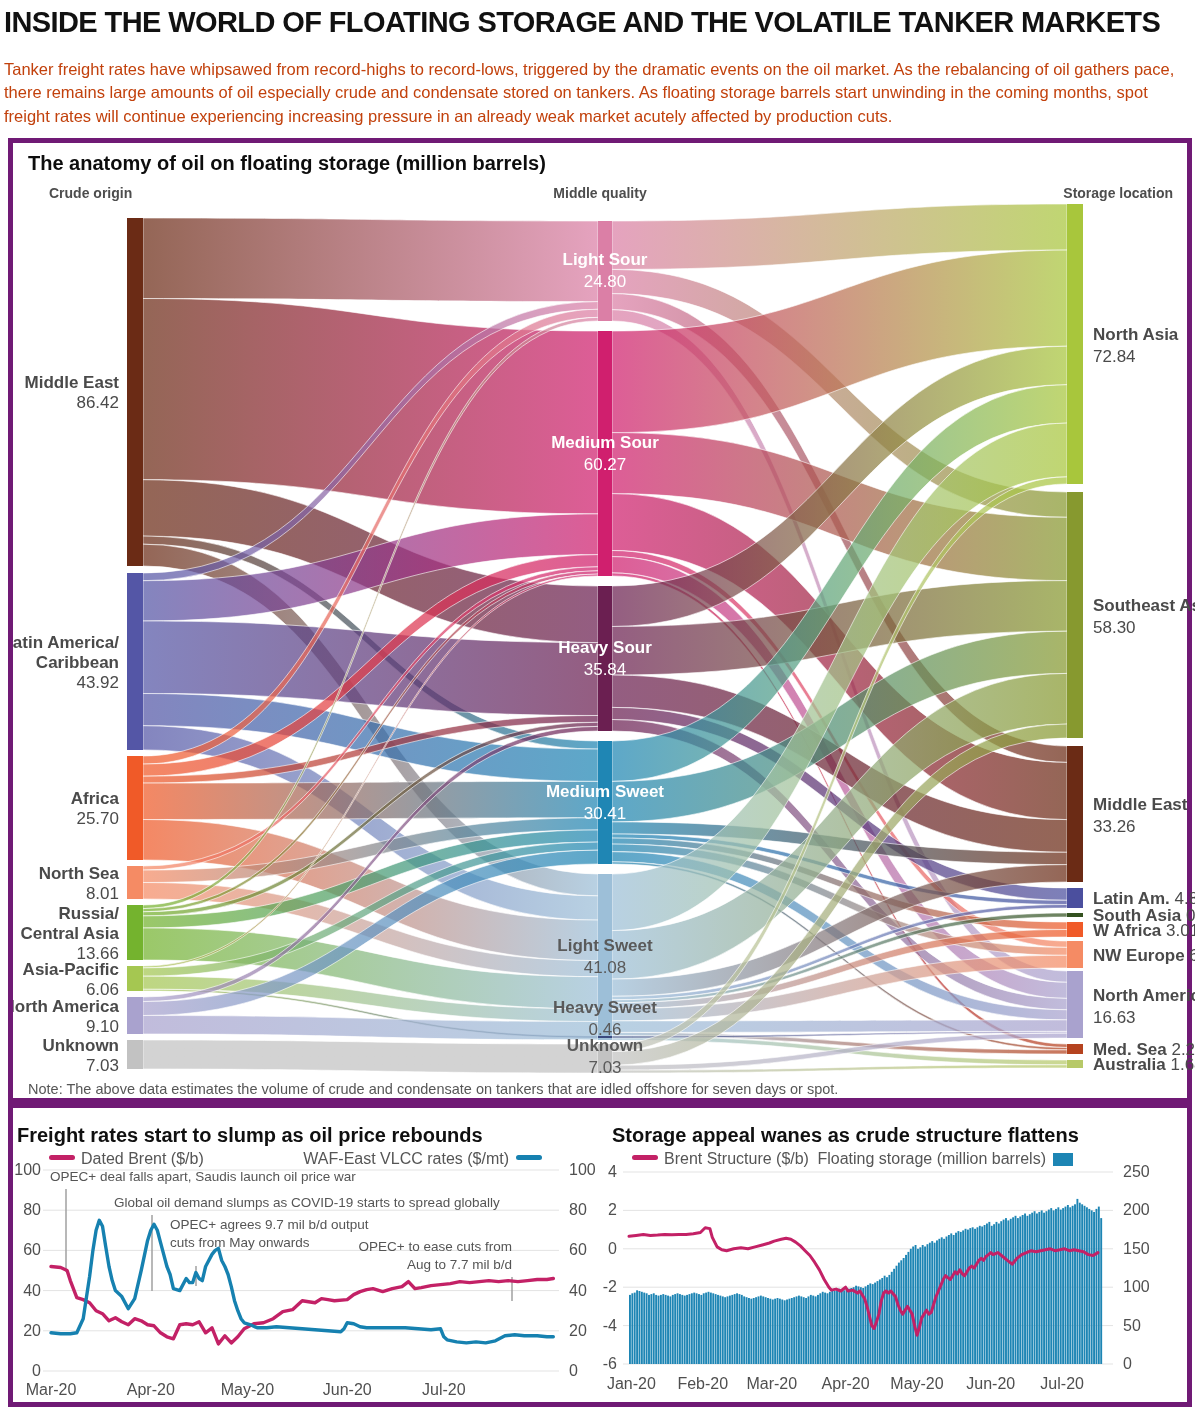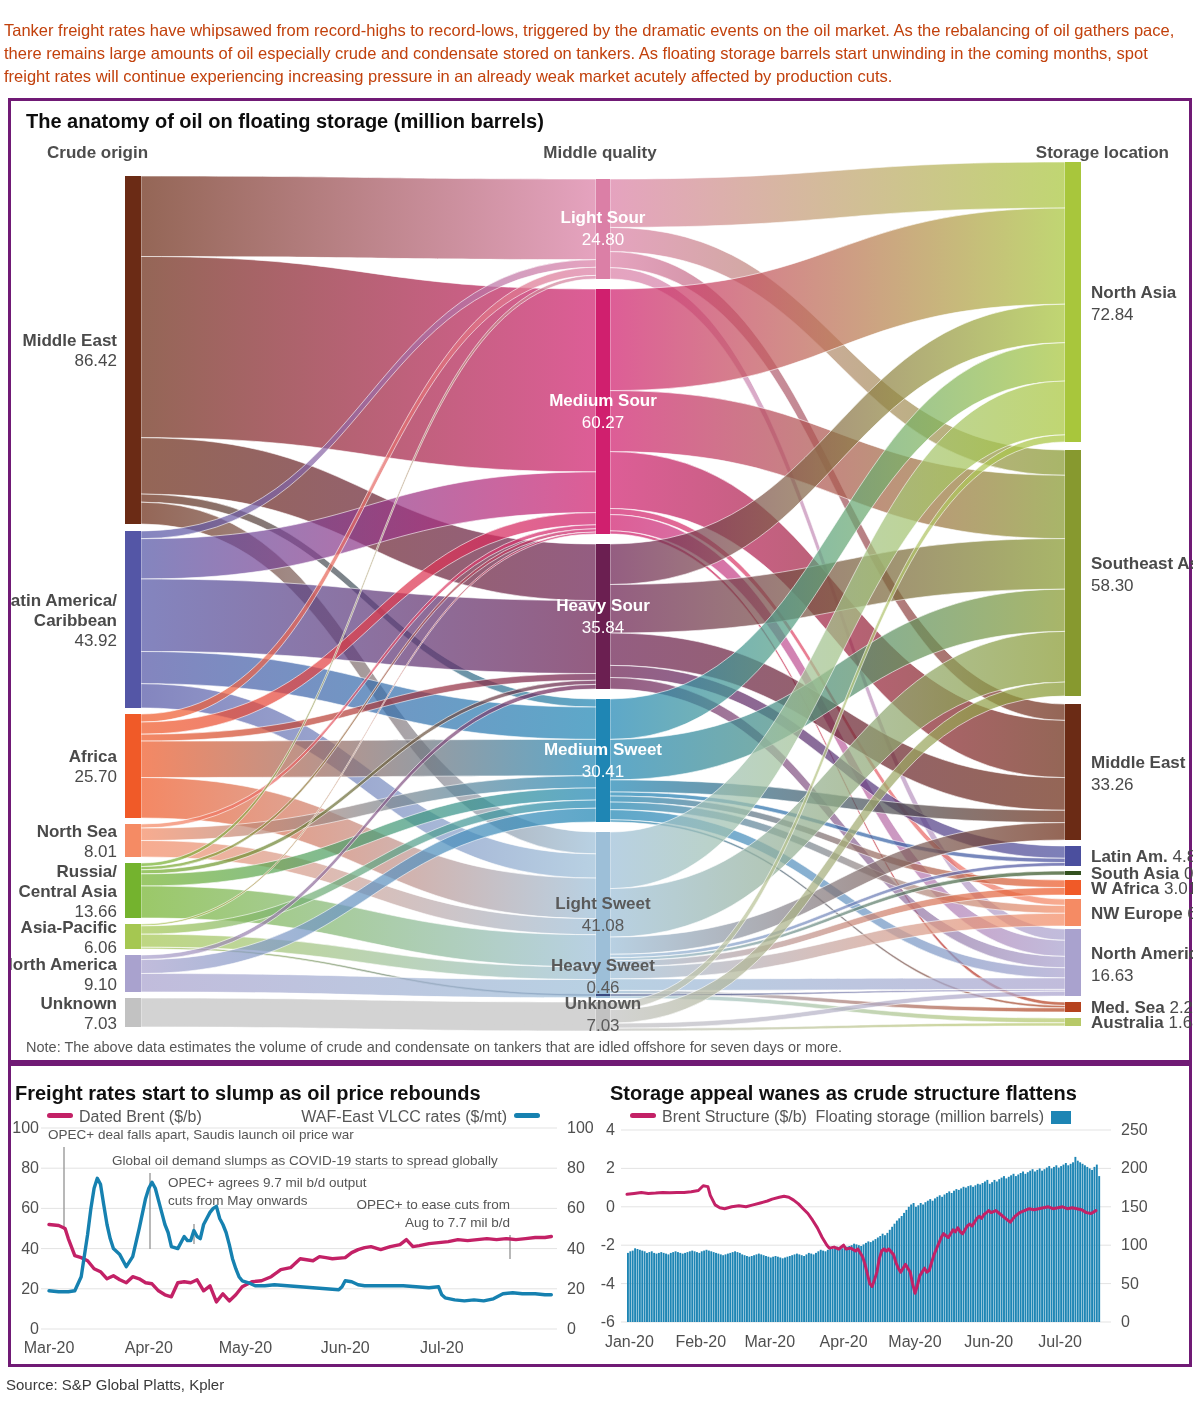--- a/index.html
+++ b/index.html
@@ -1,35 +1,36 @@
 <!DOCTYPE html>
 <html><head>
 <meta charset="utf-8">
 <style>
   html,body{margin:0;padding:0;background:#fff}
   body{width:1200px;font-family:"Liberation Sans",sans-serif;color:#111}
   h1{font-size:29px;font-weight:700;letter-spacing:-0.6px;margin:6px 8px 0 4px;line-height:1.15}
   .intro{font-size:16.5px;line-height:1.4;color:#c2410c;margin:19px 8px 10px 4px;width:1186px}
-  .panel{position:relative;margin:0 8px;border:3px solid #701a75;background:#fff;box-sizing:border-box}
+  .panel{position:relative;margin:0 8px;border:5px solid #701a75;background:#fff;box-sizing:border-box}
   .sankey-panel{height:965px}
   .charts-panel{height:304px;}
   .sankey-title{position:absolute;top:9px;left:15px;font-size:20px;font-weight:700;margin:0;color:#0d0d0d}
-  .col-header{position:absolute;top:42px;font-weight:700;font-size:17px;color:#4d4d4d}
+  .col-header{position:absolute;top:42px;font-weight:700;font-size:14px;color:#4d4d4d}
   #ch-left{left:36px}
   #ch-mid{left:50%;transform:translateX(-50%)}
-  #ch-right{right:20px}
+  #ch-right{right:14px}
   .note{position:absolute;left:15px;top:938px;font-size:14.5px;color:#565656;margin:0}
   #sankey-svg,#charts-svg{position:absolute;left:0;top:0}
   .source{font-size:15px;color:#3a3a3a;margin:9px 8px 0 6px}
   svg{font-family:"Liberation Sans",sans-serif}
 </style>
 </head>
 <body>
 
 <div class="page">
+  <h1>INSIDE THE WORLD OF FLOATING STORAGE AND THE VOLATILE TANKER MARKETS</h1>
   <p class="intro">Tanker freight rates have whipsawed from record-highs to record-lows, triggered by the dramatic events on the oil market. As the rebalancing of oil gathers pace, there remains large amounts of oil especially crude and condensate stored on tankers. As floating storage barrels start unwinding in the coming months, spot freight rates will continue experiencing increasing pressure in an already weak market acutely affected by production cuts.</p>
 
   <section class="panel sankey-panel">
     <h2 class="sankey-title">The anatomy of oil on floating storage (million barrels)</h2>
     <span class="col-header" id="ch-left">Crude origin</span>
     <span class="col-header" id="ch-mid">Middle quality</span>
     <span class="col-header" id="ch-right">Storage location</span>
     <svg id="sankey-svg" width="1182" height="963">
         <defs>
           <linearGradient id="fg0" gradientUnits="userSpaceOnUse" x1="130" y1="0" x2="585" y2="0">
@@ -451,21 +452,21 @@
           <text x="1080" y="761"><tspan font-weight="700">Latin Am.  </tspan><tspan>4.86</tspan></text>
           <text x="1080" y="778"><tspan font-weight="700">South Asia  </tspan><tspan>0.72</tspan></text>
           <text x="1080" y="792.5"><tspan font-weight="700">W Africa  </tspan><tspan>3.01</tspan></text>
           <text x="1080" y="817.5"><tspan font-weight="700">NW Europe  </tspan><tspan>6.37</tspan></text>
           <text x="1080" y="857.5" font-weight="700">North America</text>
           <text x="1080" y="879.5">16.63</text>
           <text x="1080" y="912"><tspan font-weight="700">Med. Sea  </tspan><tspan>2.23</tspan></text>
           <text x="1080" y="927"><tspan font-weight="700">Australia  </tspan><tspan>1.68</tspan></text>
         </g>
       </svg>
-    <p class="note">Note: The above data estimates the volume of crude and condensate on tankers that are idled offshore for seven days or more.</p>
+    <p class="note">Note: The above data estimates the volume of crude and condensate on tankers that are idled offshore for seven days or spot.</p>
   </section>
 
   <section class="panel charts-panel">
     <svg id="charts-svg" width="1182" height="302">
         <g>
           <text x="4" y="34" font-size="20" font-weight="700" fill="#101010">Freight rates start to slump as oil price rebounds</text>
           <line x1="30" x2="546" y1="62.00000000000003" y2="62.00000000000003" stroke="#e3e3e3" stroke-width="1"></line>
           <text x="28" y="67.00000000000003" text-anchor="end" font-size="16" fill="#4f4f4f">100</text>
           <text x="556" y="67.00000000000003" font-size="16" fill="#4f4f4f">100</text>
           <line x1="30" x2="546" y1="102.20000000000002" y2="102.20000000000002" stroke="#e3e3e3" stroke-width="1"></line>

